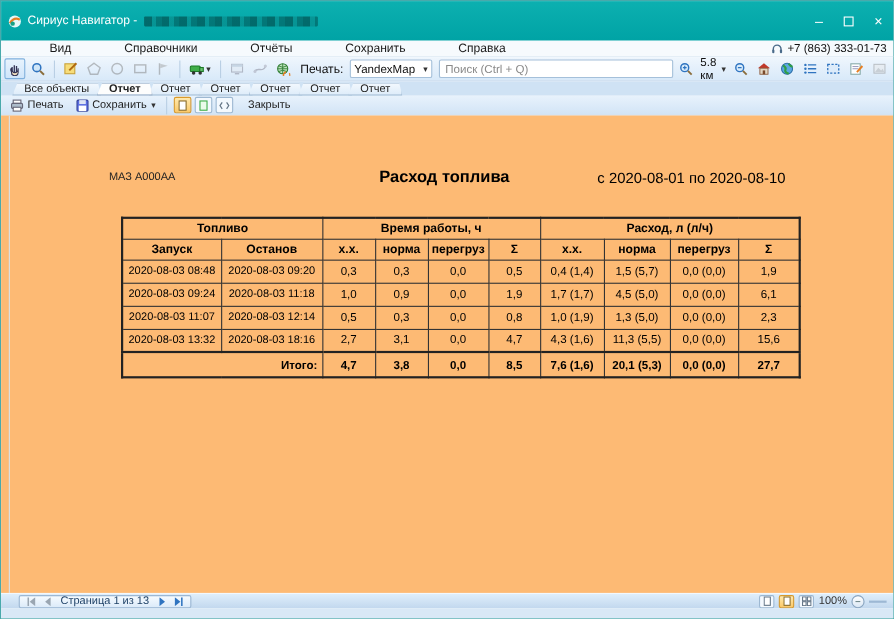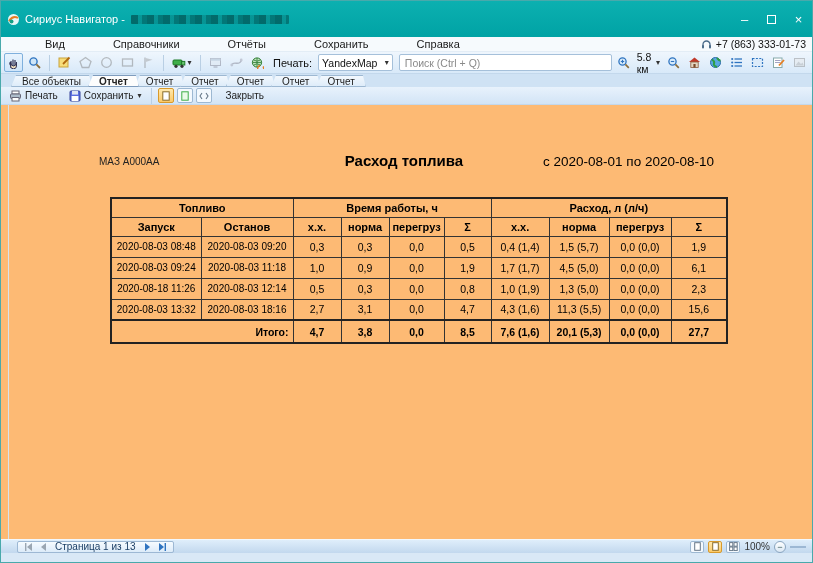--- a/index.html
+++ b/index.html
@@ -371,21 +371,21 @@
             <td>1,0</td>
             <td>0,9</td>
             <td>0,0</td>
             <td>1,9</td>
             <td>1,7 (1,7)</td>
             <td>4,5 (5,0)</td>
             <td>0,0 (0,0)</td>
             <td>6,1</td>
           </tr>
           <tr>
-            <td class="date">2020-08-18 11:26</td>
+            <td class="date">2020-08-03 11:07</td>
             <td class="date">2020-08-03 12:14</td>
             <td>0,5</td>
             <td>0,3</td>
             <td>0,0</td>
             <td>0,8</td>
             <td>1,0 (1,9)</td>
             <td>1,3 (5,0)</td>
             <td>0,0 (0,0)</td>
             <td>2,3</td>
           </tr>

